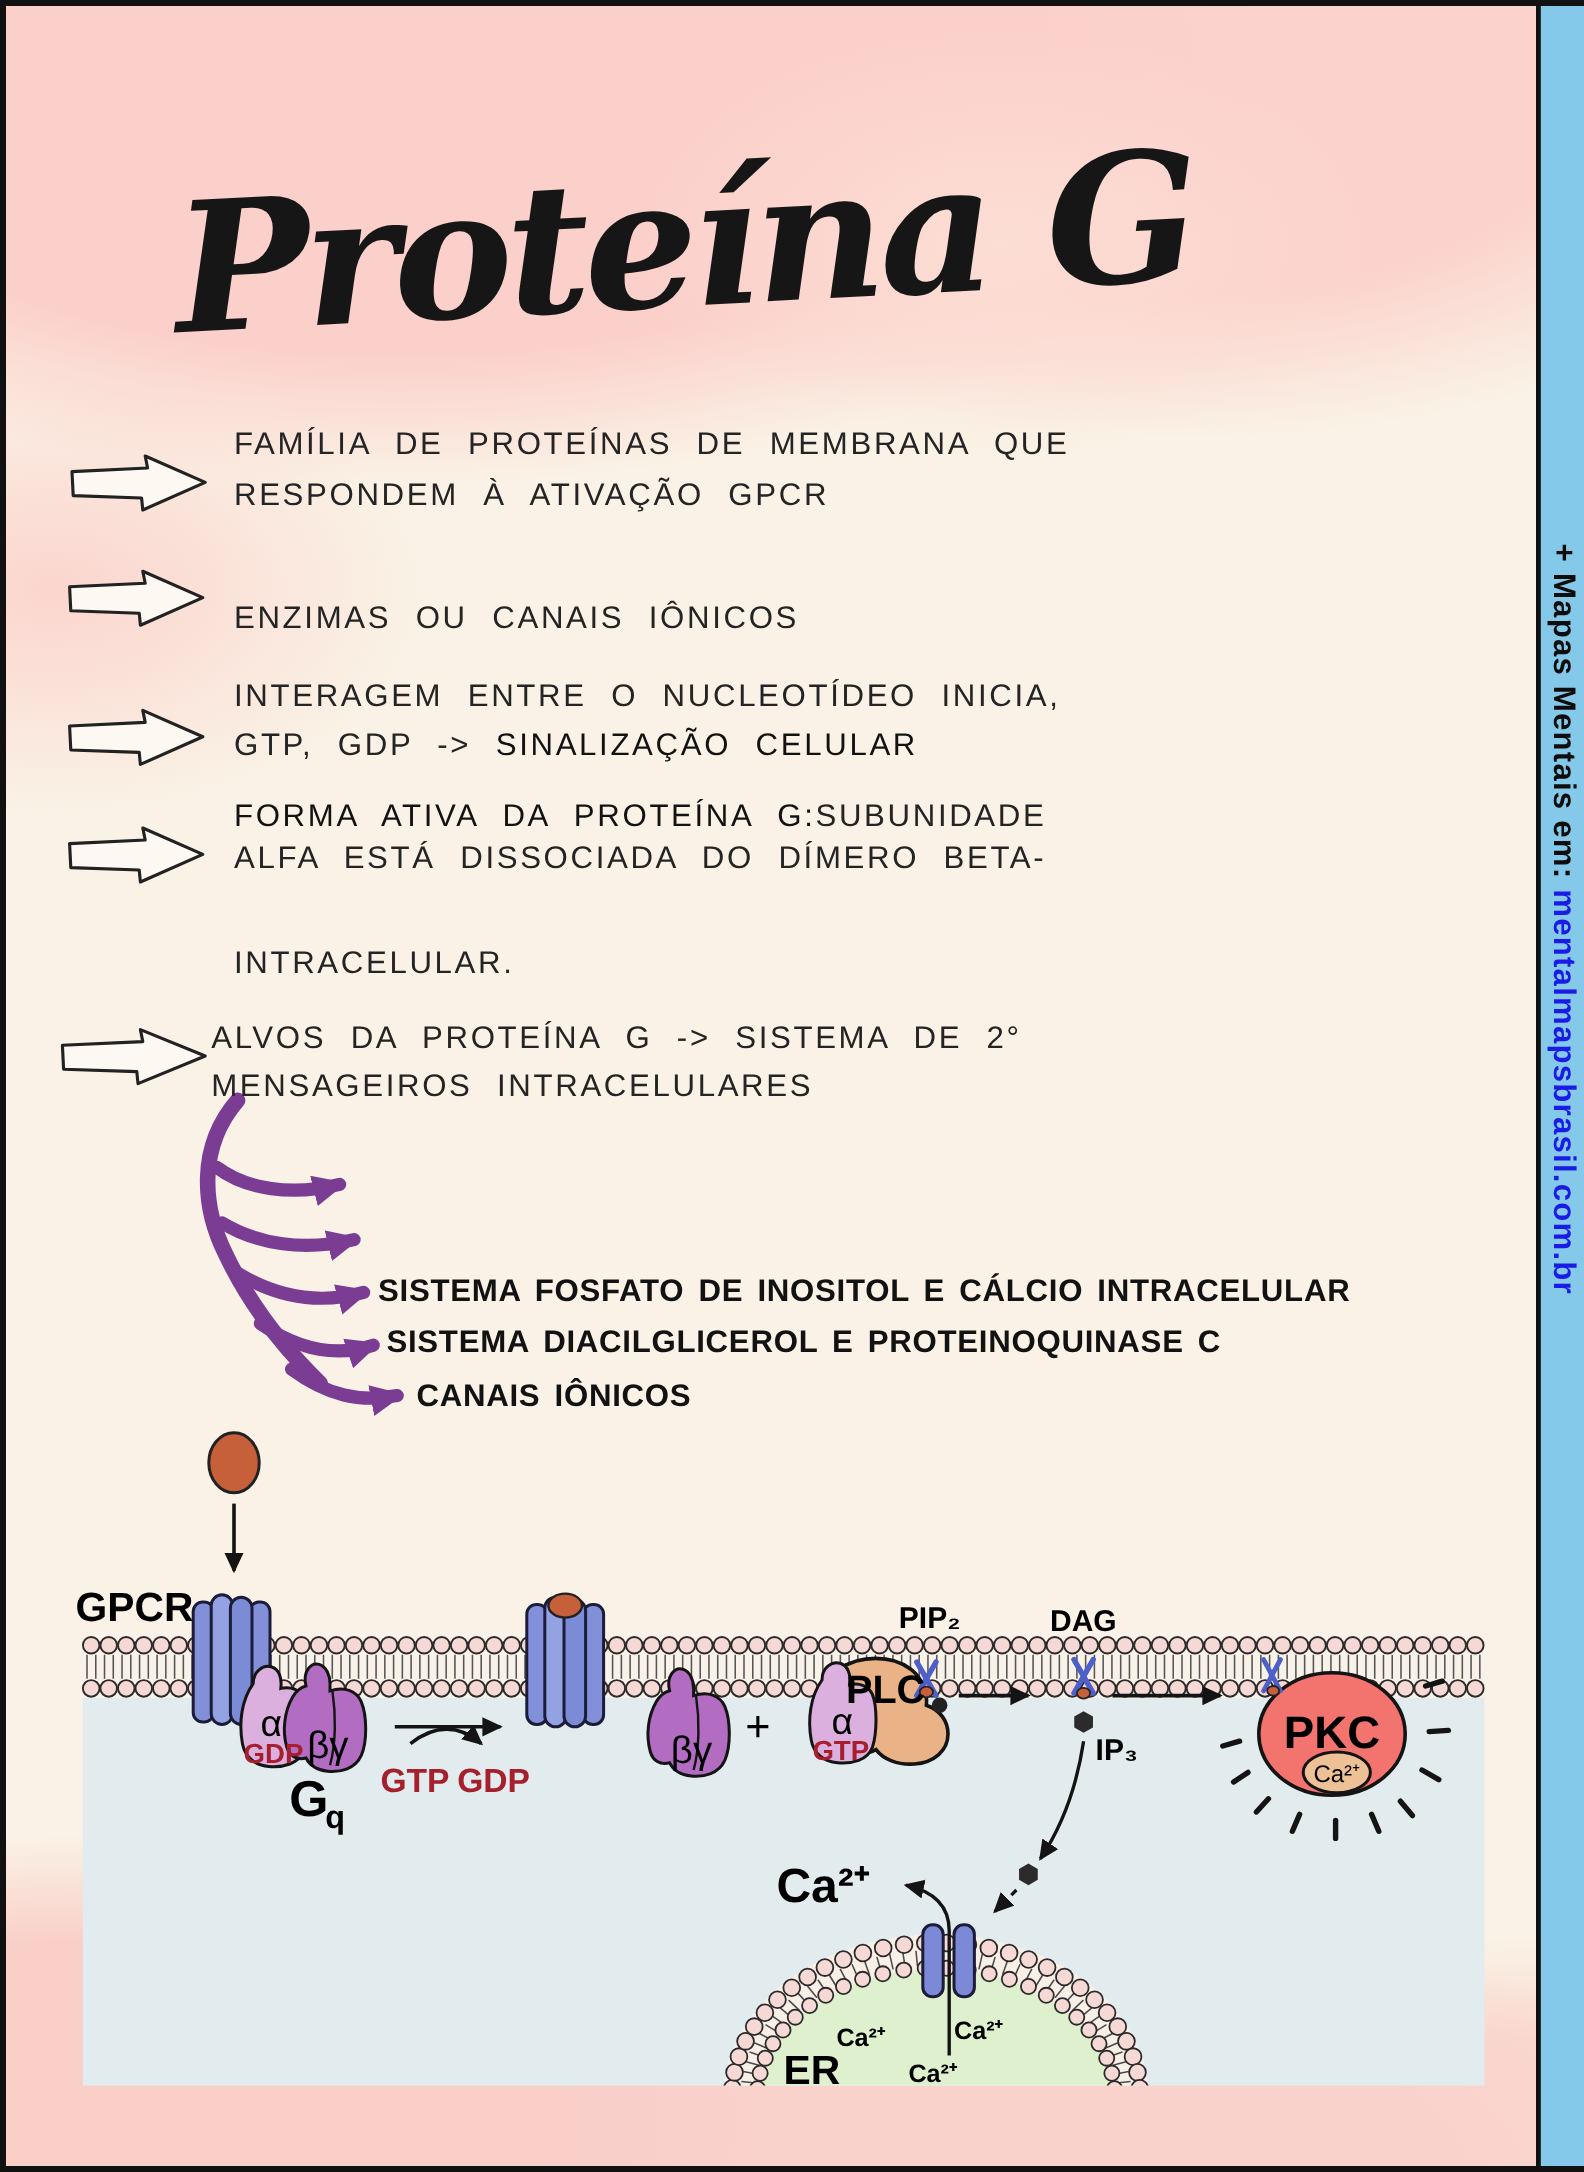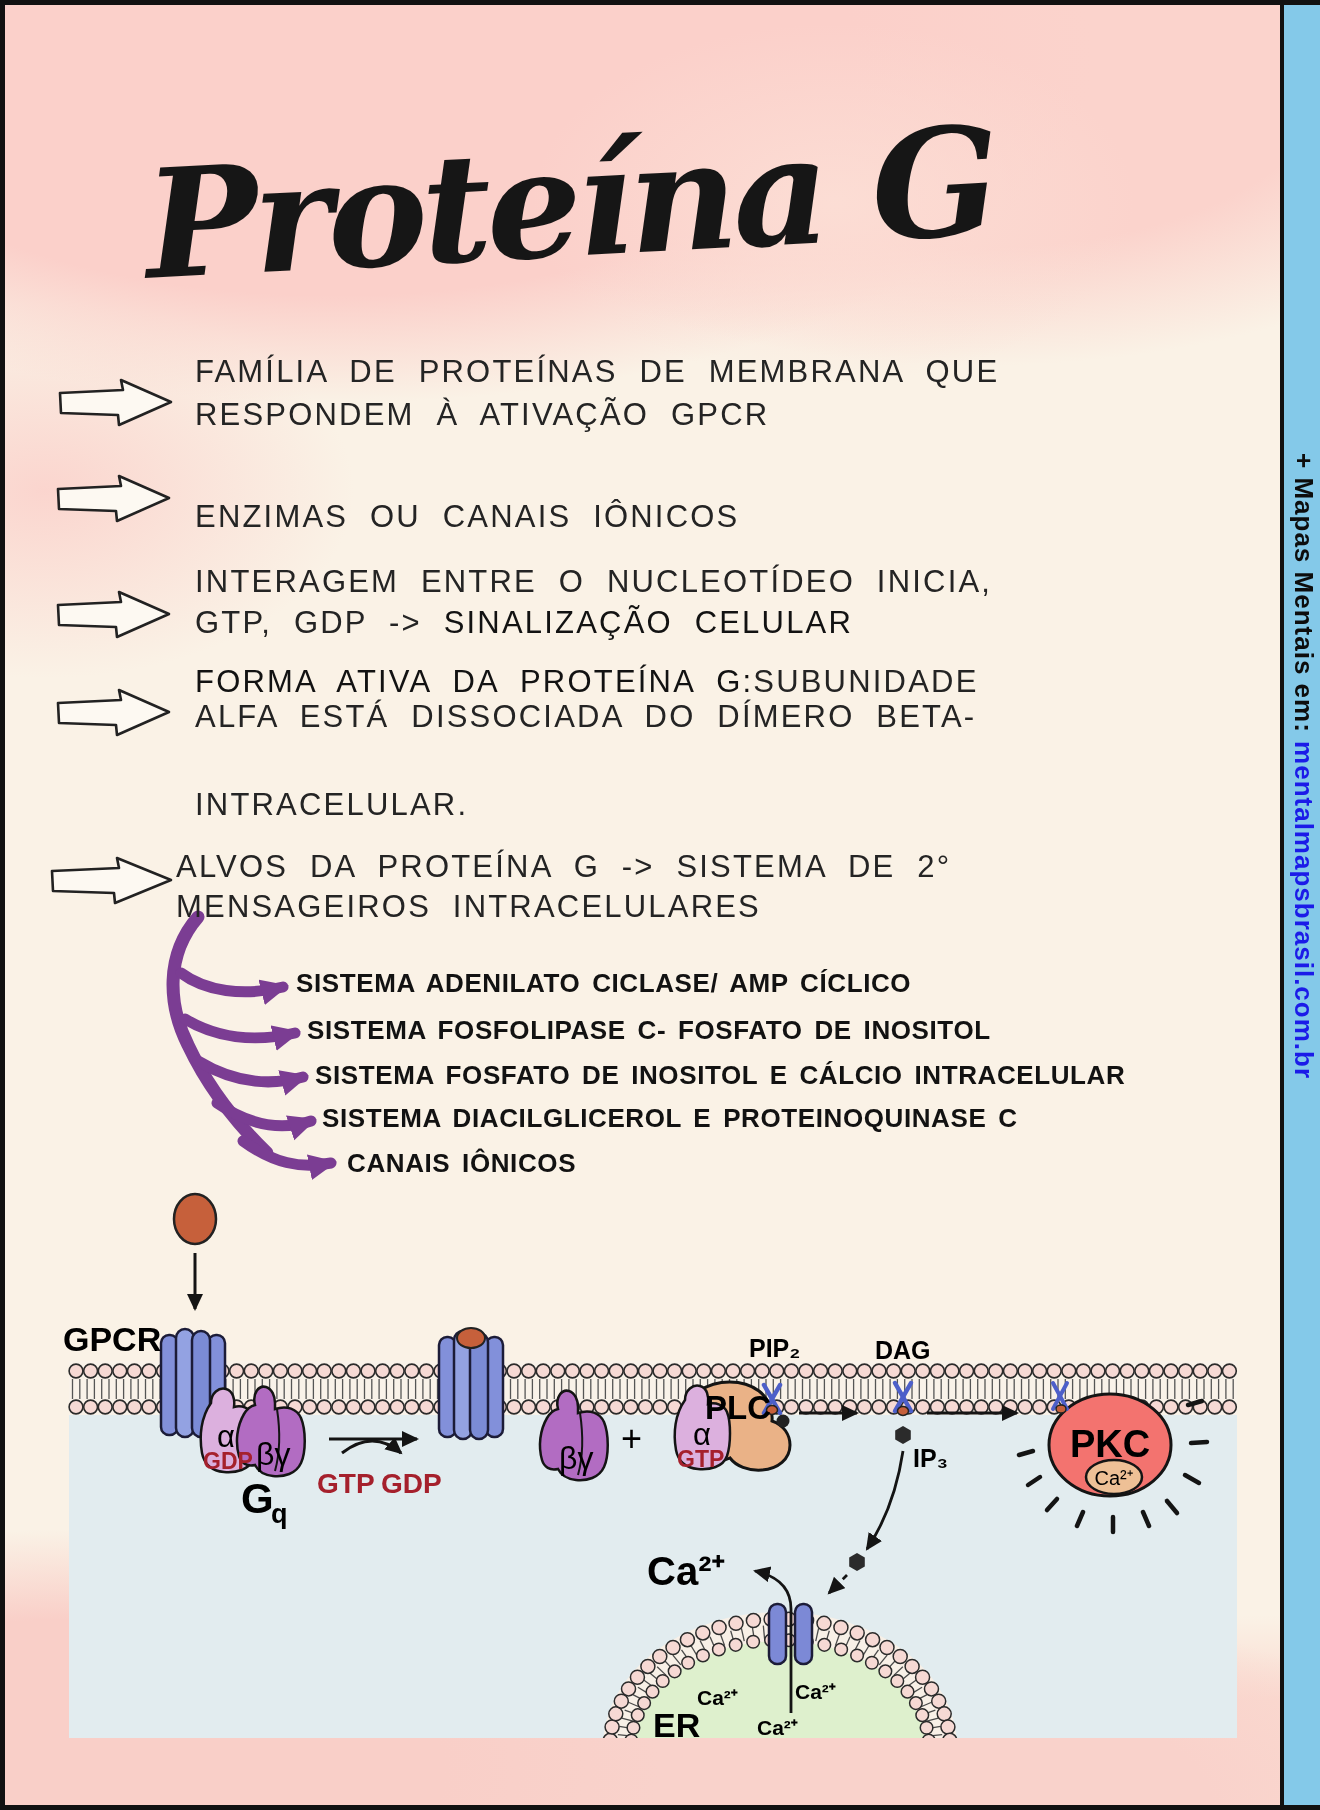--- a/index.html
+++ b/index.html
@@ -19,21 +19,21 @@
     font-family:"Liberation Sans", sans-serif; color:#1f1f1f;
   }
   .art{position:absolute;left:0;top:0;z-index:1;}
   .title{
     position:absolute; z-index:2; top:10px; left:140px; width:800px; text-align:center;
     font-family:"DejaVu Serif", serif; font-style:italic; font-weight:700;
     font-size:150px; letter-spacing:-5px; color:#161616; transform:rotate(-3deg);
     white-space:nowrap;
   }
   .bt{
-    position:absolute; z-index:2; left:190px; font-size:31px; line-height:1;
+    position:absolute; z-index:2; left:190px; font-size:26px; line-height:1;
     letter-spacing:2.2px; word-spacing:11px; white-space:nowrap; color:#242424;
   }
   .bt .b{font-weight:400; color:#121212;}
   .pi{
     position:absolute; z-index:2; font-size:26px; font-weight:700; line-height:1;
     letter-spacing:.6px; word-spacing:4px; white-space:nowrap; color:#121212;
   }
   .sidebar{
     position:absolute; z-index:4; top:0; right:0; width:40px; height:1810px;
     background:#84c9e9; border-left:4px solid #111; box-sizing:border-box;
@@ -635,22 +635,20 @@
   <div class="bt" style="top:561px"><span>INTERAGEM ENTRE O NUCLEOTÍDEO INICIA,</span></div>
   <div class="bt" style="top:602px"><span>GTP, GDP -&gt; </span><span class="b">SINALIZAÇÃO CELULAR</span></div>
 
   <div class="bt" style="top:661px"><span class="b">FORMA ATIVA DA PROTEÍNA G:</span><span>SUBUNIDADE</span></div>
   <div class="bt" style="top:696px"><span>ALFA ESTÁ DISSOCIADA DO DÍMERO BETA-</span></div>
   <div class="bt" style="top:784px"><span>INTRACELULAR.</span></div>
 
   <div class="bt" style="top:846px;left:171px"><span>ALVOS DA PROTEÍNA G -&gt; SISTEMA DE 2°</span></div>
   <div class="bt" style="top:886px;left:171px"><span>MENSAGEIROS INTRACELULARES</span></div>
 
-  <div class="pi" style="top:965px;left:291px">SISTEMA ADENILATO CICLASE/ AMP CÍCLICO</div>
-  <div class="pi" style="top:1012px;left:302px">SISTEMA FOSFOLIPASE C- FOSFATO DE INOSITOL</div>
   <div class="pi" style="top:1057px;left:310px">SISTEMA FOSFATO DE INOSITOL E CÁLCIO INTRACELULAR</div>
   <div class="pi" style="top:1100px;left:317px">SISTEMA DIACILGLICEROL E PROTEINOQUINASE C</div>
   <div class="pi" style="top:1145px;left:342px">CANAIS IÔNICOS</div>
 
   <div class="sidebar">
     <div class="sidebar-text">
       <span>+ Mapas Mentais em: </span><span class="url">mentalmapsbrasil.com.br</span>
     </div>
   </div>
 

